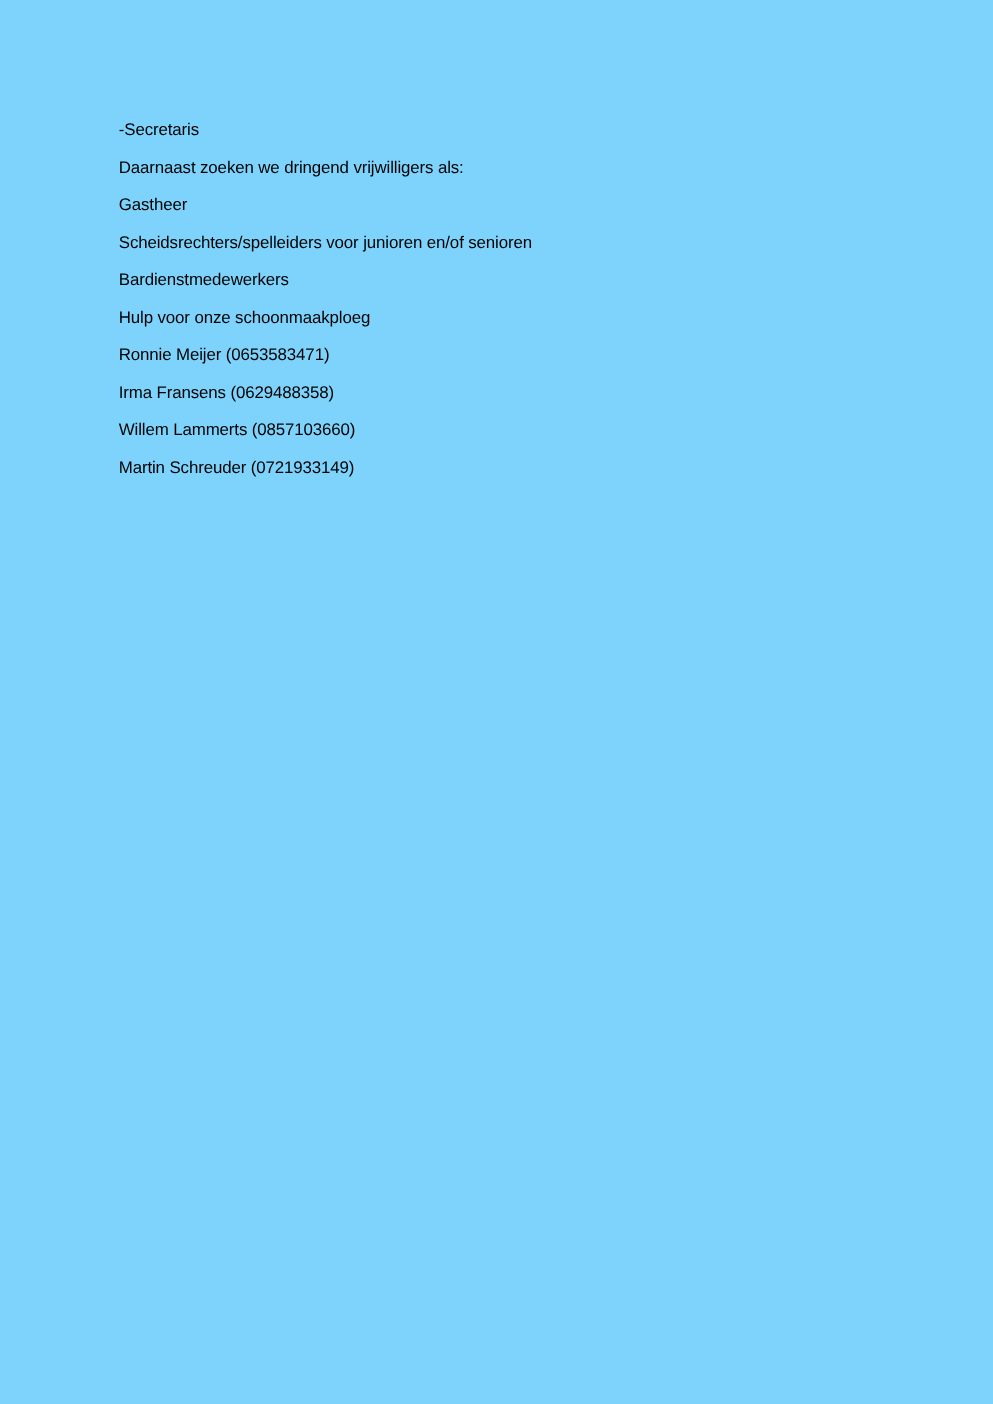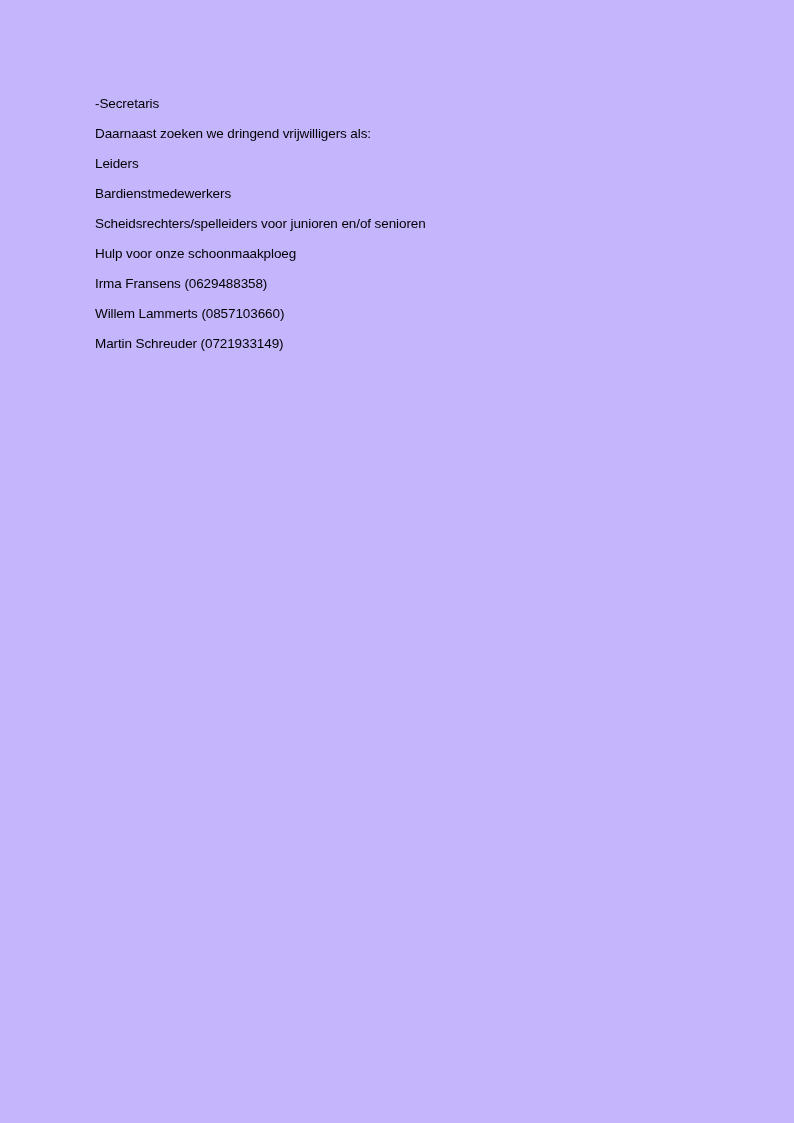--- a/index.html
+++ b/index.html
@@ -4,21 +4,21 @@
 <style>
   html, body {
     margin: 0;
     padding: 0;
     background: #ffffff;
   }
   .page {
     position: relative;
     width: 794px;
     height: 1123px;
-    background: #c4b5fd;
+    background: #7dd3fc;
     box-sizing: border-box;
     padding: 94px 95px 0 95px;
     font-family: "Liberation Sans", "DejaVu Sans", sans-serif;
     color: #000000;
     overflow: hidden;
   }
   .para {
     font-size: 13.5px;
     line-height: 19.5px;
     margin: 0 0 10.5px 0;
@@ -37,24 +37,25 @@
 </style>
 </head>
 <body>
 
 <div class="page">
 
   <p class="para">-Secretaris</p>
 
   <p class="para bold">Daarnaast zoeken we dringend vrijwilligers als:</p>
 
-  <p class="para">Leiders</p>
+  <p class="para">Gastheer</p>
+  <p class="para">Scheidsrechters/spelleiders voor junioren en/of senioren</p>
   <p class="para">Bardienstmedewerkers</p>
-  <p class="para">Scheidsrechters/spelleiders voor junioren en/of senioren</p>
   <p class="para">Hulp voor onze schoonmaakploeg</p>
 
 
 
+  <p class="para">Ronnie Meijer (0653583471)</p>
   <p class="para">Irma Fransens (0629488358)</p>
   <p class="para">Willem Lammerts (0857103660)</p>
   <p class="para">Martin Schreuder (0721933149)</p>
 
 </div>
 
 </body></html>

